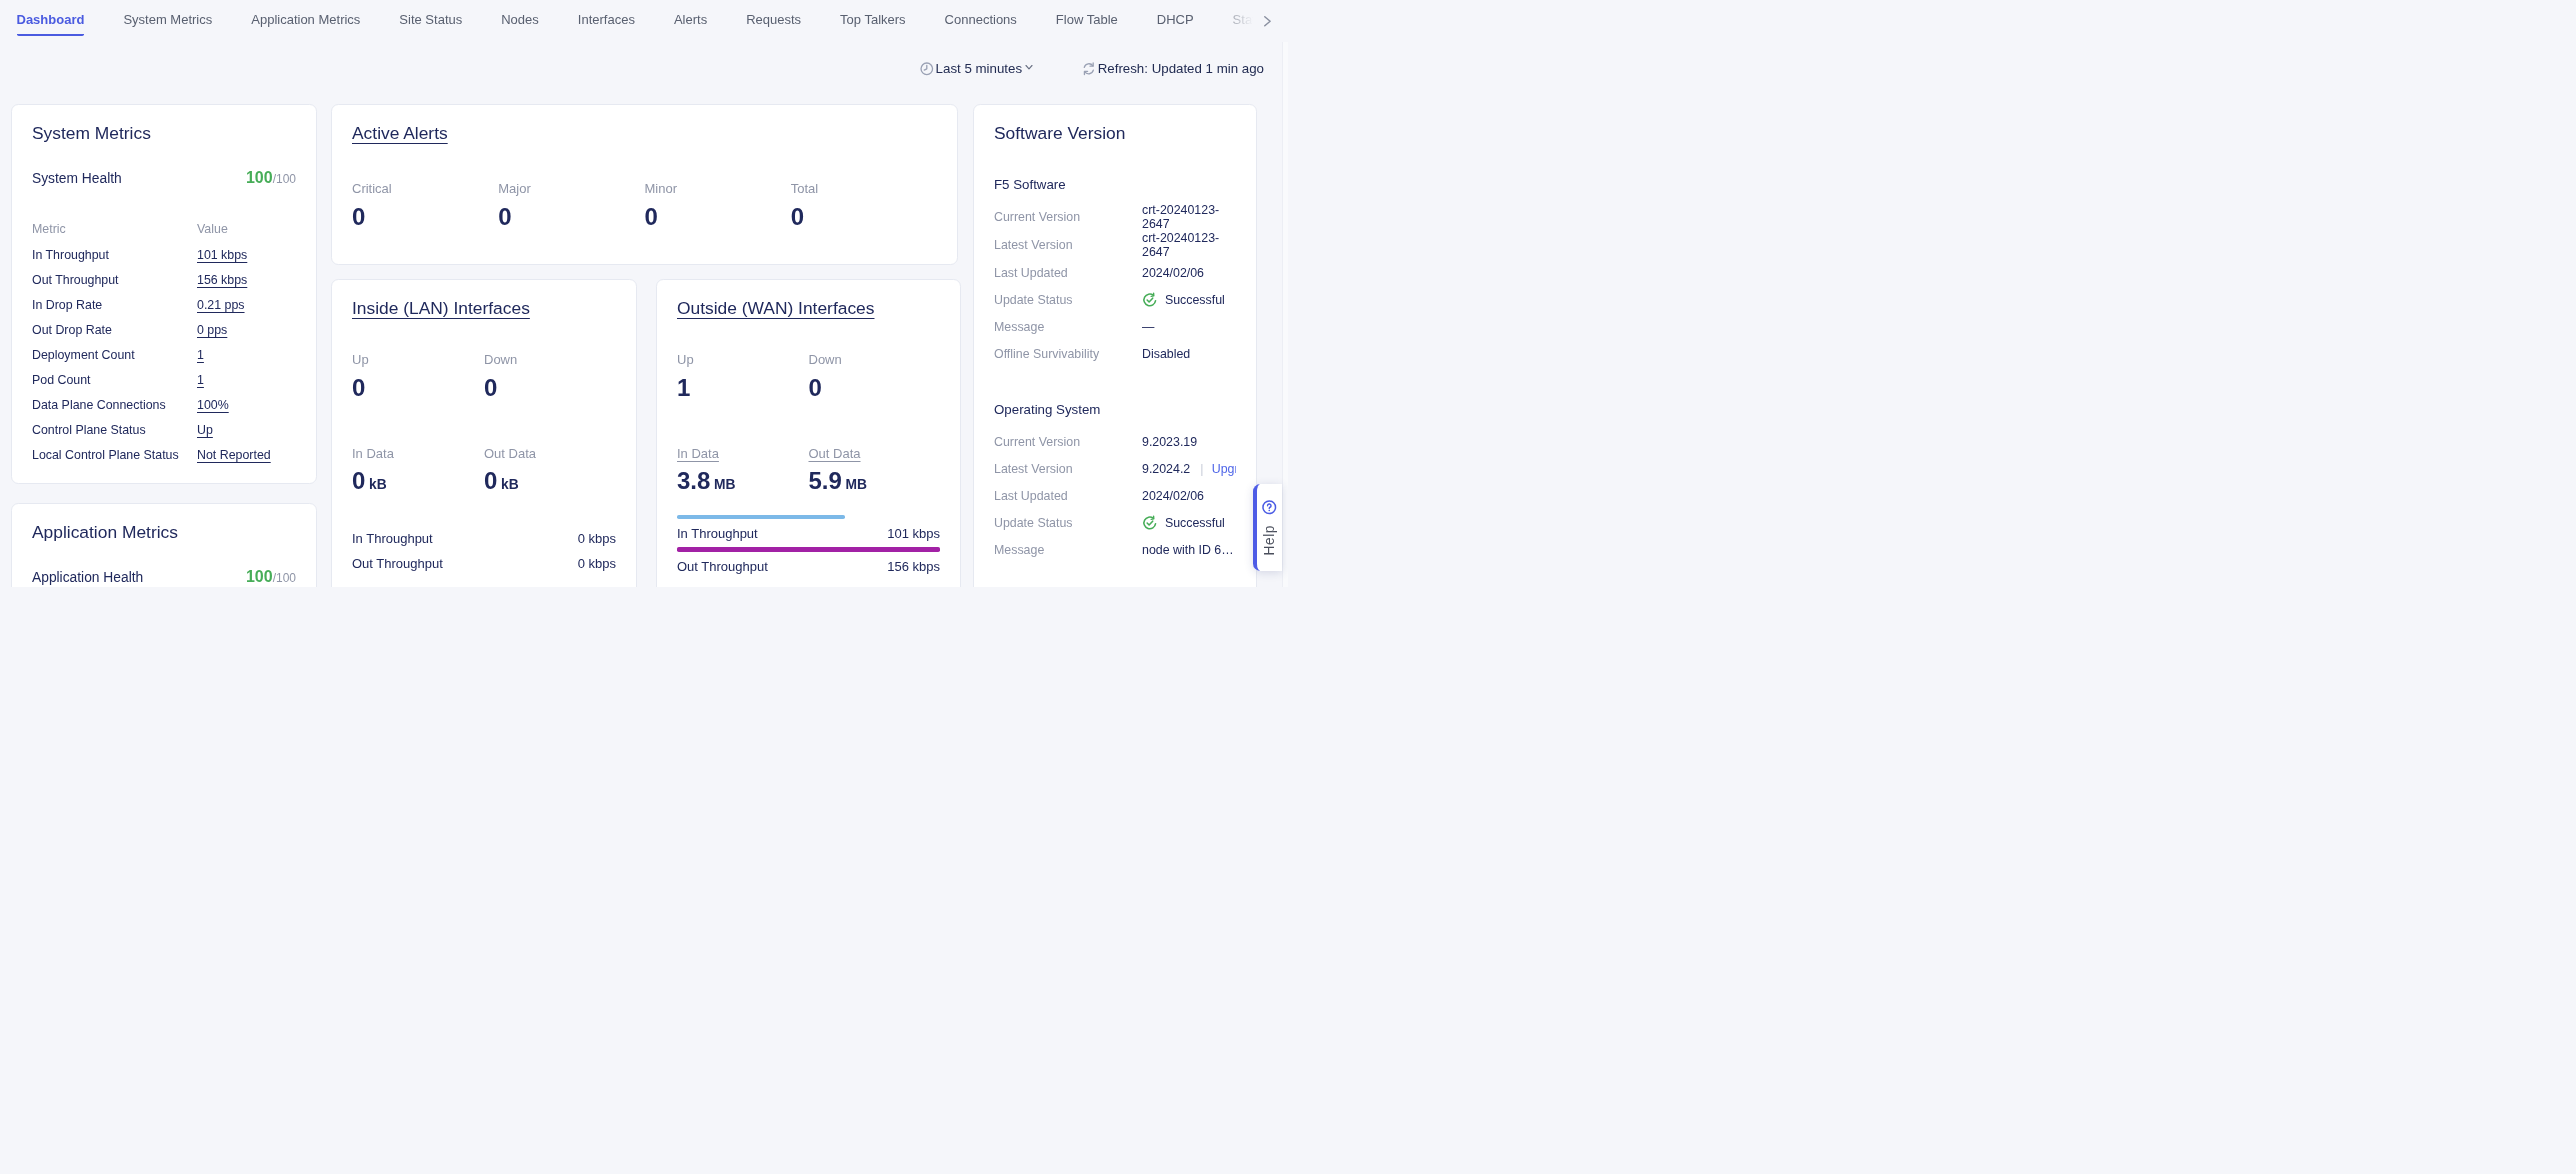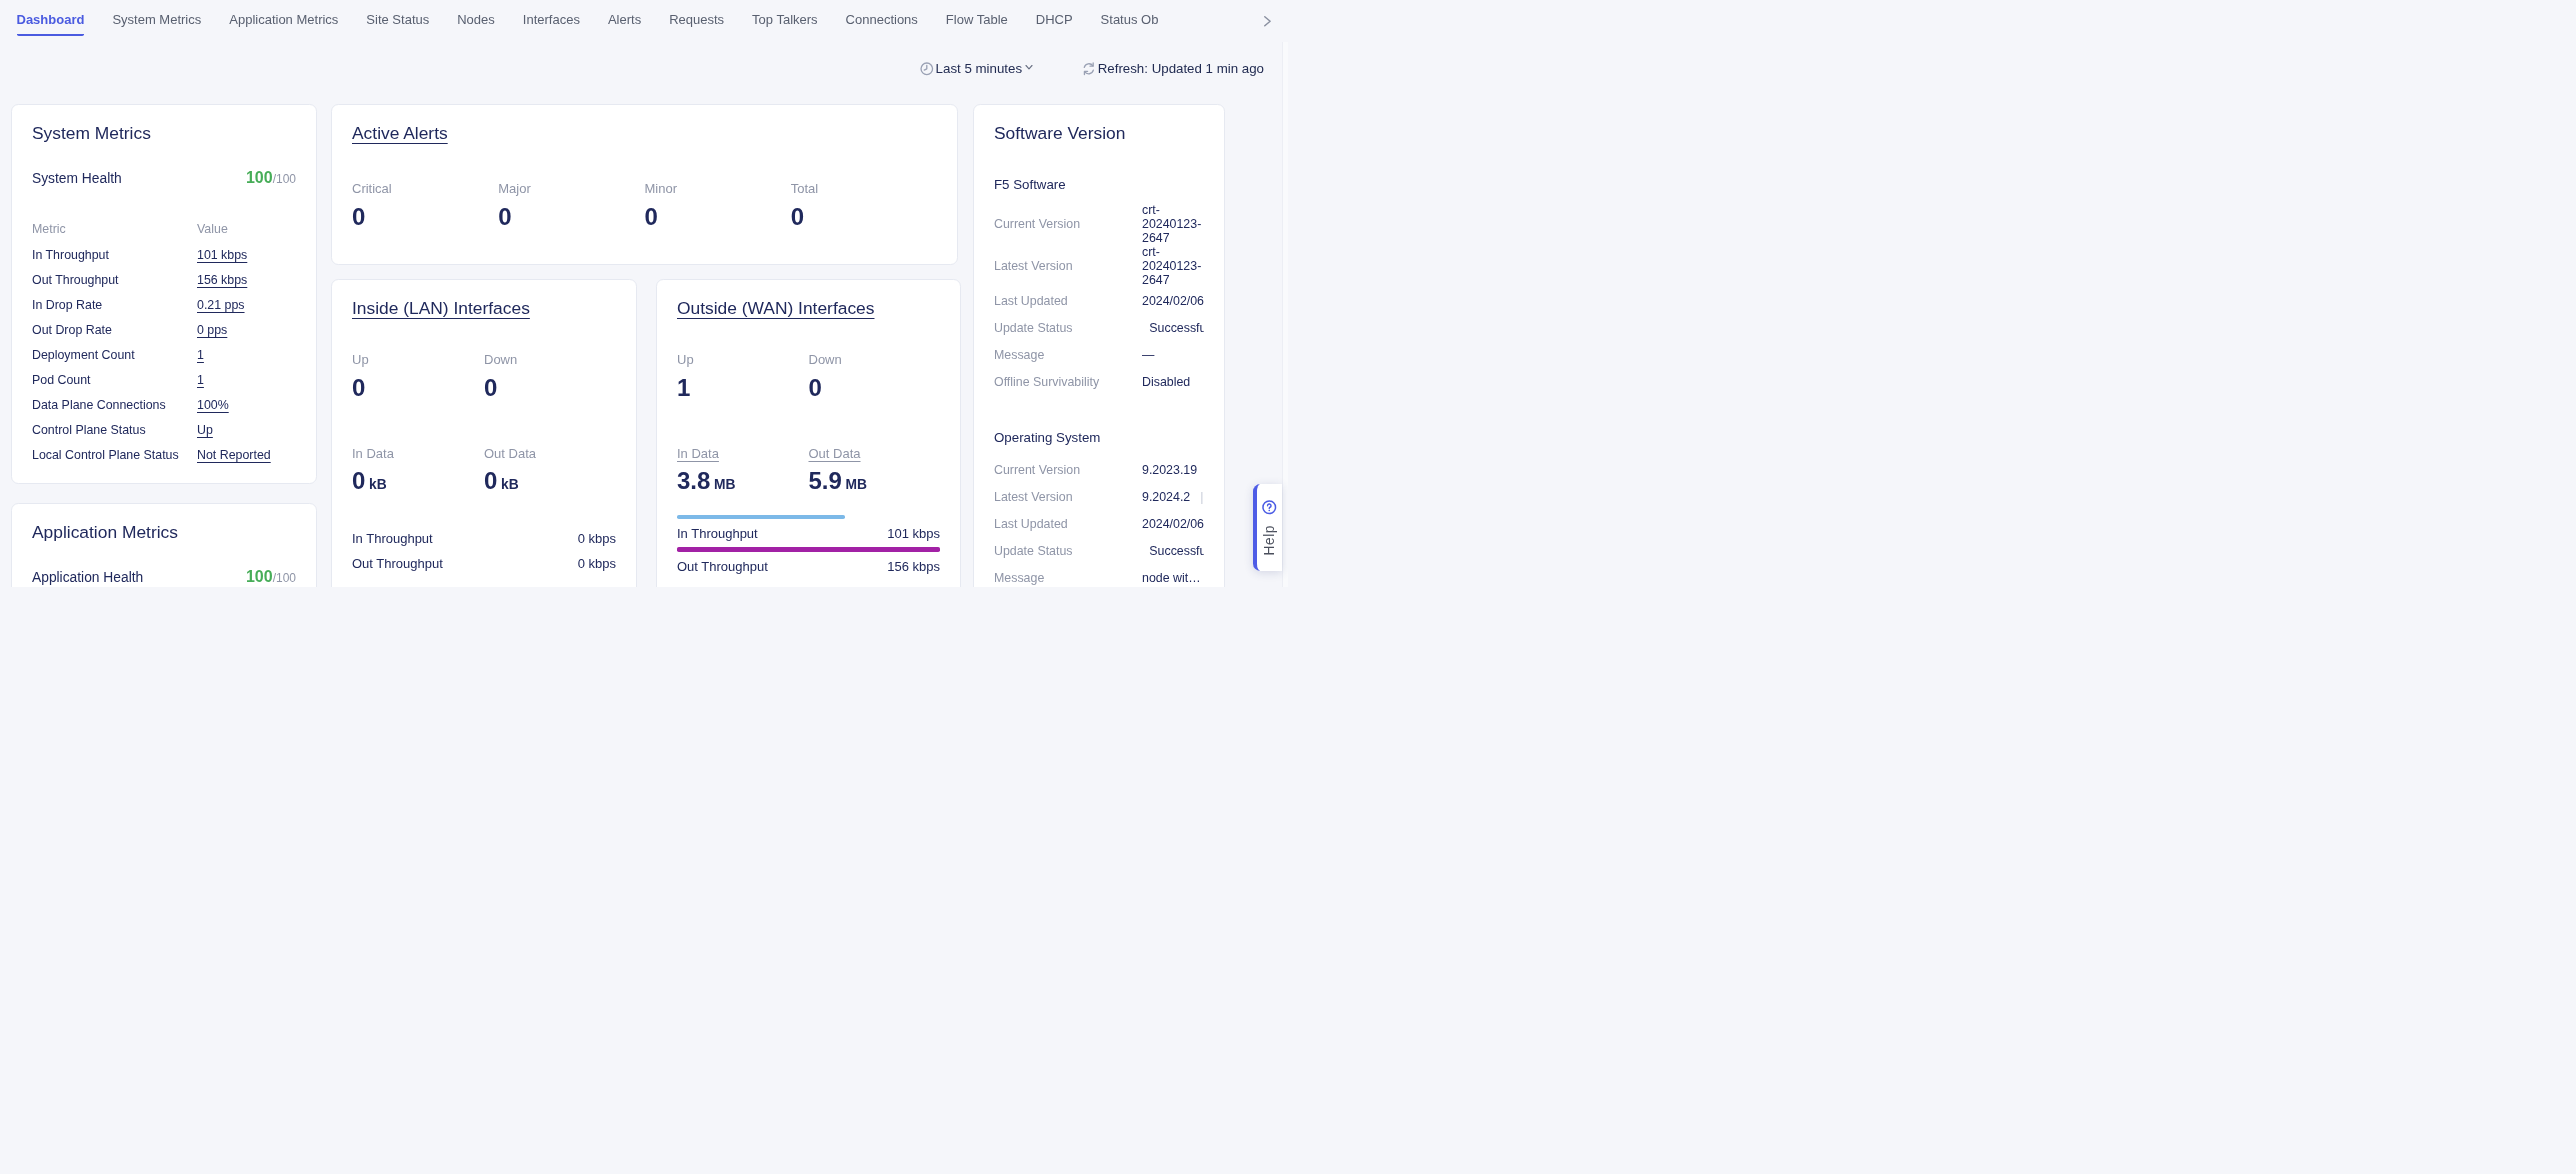--- a/index.html
+++ b/index.html
@@ -16,21 +16,21 @@
   html,body{background:var(--bg);}
   .screen{
     position:relative;width:1288px;height:587px;overflow:hidden;
     background:var(--bg);
     font-family:"Liberation Sans", sans-serif;
     color:var(--navy);
   }
   
   .nav{
     position:absolute;top:0;left:0;right:0;height:42px;
-    display:flex;align-items:flex-start;gap:28px;
+    display:flex;align-items:flex-start;gap:39px;
     padding:0 83px 0 16.5px;overflow:hidden;white-space:nowrap;
   }
   .tab{
     font-size:13px;color:var(--nav-gray);cursor:pointer;
     padding:13px 0 8.3px;border-bottom:2.8px solid transparent;line-height:1;
   }
   .tab.active{color:var(--accent);font-weight:700;border-bottom-color:var(--accent);border-radius:0 0 1.8px 1.8px;}
   .nav-fade{
     position:absolute;top:0;right:0;width:77px;height:42px;
     background:linear-gradient(to right, rgba(245,246,250,0), #f5f6fa 55%);
@@ -48,21 +48,21 @@
     position:absolute;background:var(--card);border:0.9px solid var(--border);
     border-radius:7.3px;padding:20px;
   }
   .card-title{font-size:17.4px;font-weight:500;color:var(--navy);line-height:1;}
   .card-title.link{text-decoration:underline;text-underline-offset:3.7px;text-decoration-thickness:1.4px;cursor:pointer;}
   #sm-card{left:11px;top:104px;width:306px;height:380px;}
   #am-card{left:11px;top:503px;width:306px;height:202px;}
   #alerts-card{left:331px;top:104px;width:627px;height:161px;}
   #lan-card{left:331px;top:279px;width:306px;height:477px;}
   #wan-card{left:656px;top:279px;width:305px;height:477px;}
-  #sv-card{left:973px;top:104px;width:252px;height:569px;}
+  #sv-card{left:973px;top:104px;width:284px;height:569px;}
   
   .health-row{display:flex;justify-content:space-between;align-items:baseline;margin-top:27.5px;padding-right:0;}
   .health-label{font-size:13.8px;color:var(--navy);}
   .big-green{font-size:16px;font-weight:700;color:var(--green);line-height:1;}
   .health-max{font-size:12px;color:var(--gray);font-weight:400;}
   
   .tbl{margin-top:29px;font-size:12.4px;}
   .tbl-row{display:grid;grid-template-columns:165px 1fr;align-items:center;height:25px;}
   .tbl-head{color:var(--gray);height:27.5px;}
   .tbl-row .m-label{color:var(--navy);}

